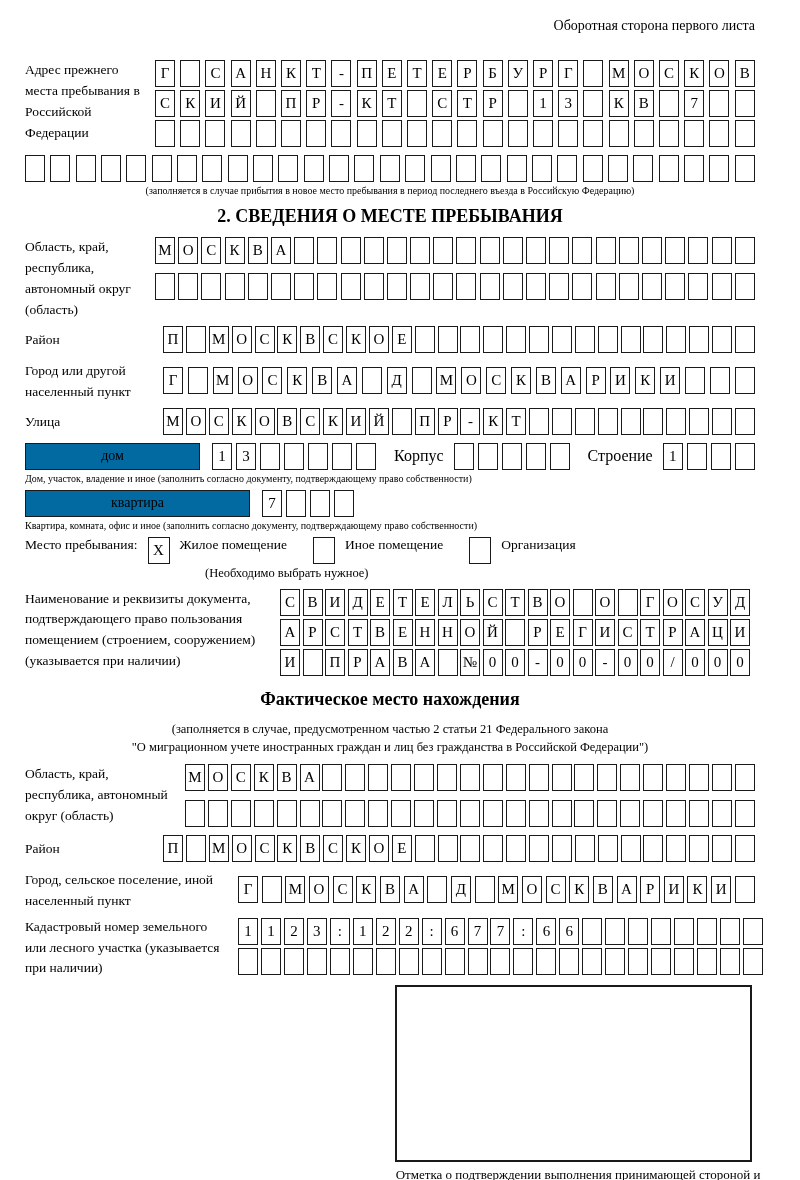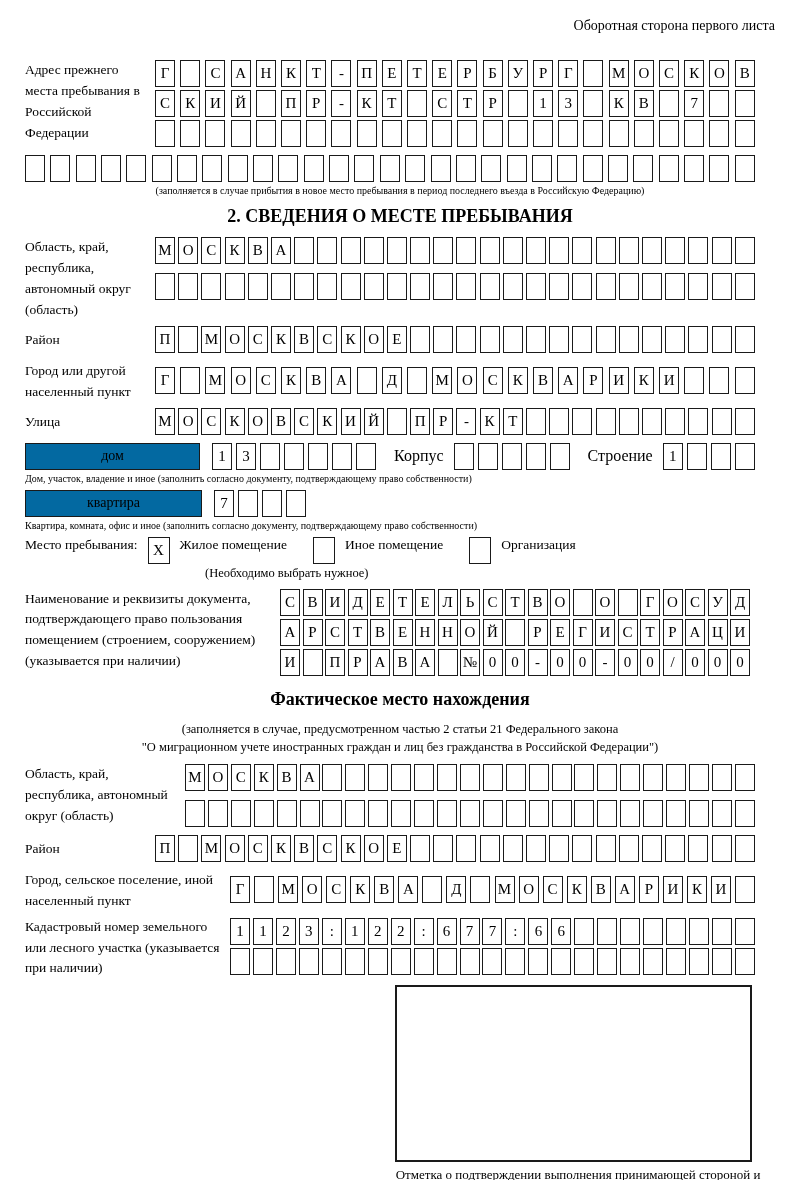--- a/index.html
+++ b/index.html
@@ -3,26 +3,26 @@
 <meta charset="utf-8">
 <style>
   * { margin:0; padding:0; box-sizing:border-box; }
   html,body { background:#fff; }
   body {
     width:800px; height:1180px;
     font-family:"Liberation Serif", serif;
     color:#000; font-size:13.5px;
     overflow:hidden;
   }
-  .page { position:relative; width:800px; height:1180px; padding:10px 25px 0 25px; }
+  .page { position:relative; width:800px; height:1180px; padding:10px 45px 0 25px; }
 
   .header-note { text-align:right; font-size:14px; margin:8px 0 26px 0; }
 
   .field { display:flex; align-items:flex-start; margin-bottom:5px; }
-  .field.vcenter { align-items:center; }
+  .field.vcenter { align-items:center;gap:8px; }
   .flabel { width:130px; flex:0 0 auto; padding-right:6px; line-height:1.55; }
   .flabel.w160 { width:160px; }
   .flabel.w205 { width:205px; }
   .flabel.w255 { width:255px; }
   .rows { display:flex; flex-direction:column; }
 
   .boxes { display:flex; justify-content:space-between; margin-bottom:3px; }
   .w600 { width:600px; }
   .w570 { width:570px; }
   .w525 { width:525px; }
@@ -43,21 +43,21 @@
 
   .section-title { text-align:center; font-weight:bold; font-size:18px; margin:10px 0 10px 0; }
 
   .houserow { display:flex; align-items:center; margin-bottom:3px; }
   .wide-box {
     height:27px; border:1.5px solid #1a1a1a;
     display:flex; align-items:center; justify-content:center;
     font-size:14px; flex:0 0 auto; background:#0369a1;
   }
   .wb175 { width:175px; margin-right:12px; }
-  .wb205 { width:177px; margin-right:12px;text-align:right; }
+  .wb205 { width:225px; margin-right:12px;text-align:right; }
   .inline-label { font-size:16px; margin:0 10px 0 18px; }
 
   .stayrow { display:flex; align-items:flex-start; margin:6px 0 2px 0; }
   .stay-label { margin-right:10px; }
   .checkbox {
     width:22px; height:27px; border:1.5px solid #1a1a1a; flex:0 0 auto;
     display:inline-flex; align-items:center; justify-content:center;
     font-size:15px; background:#fff;
   }
   .opt-label { margin:0 26px 0 10px; }

